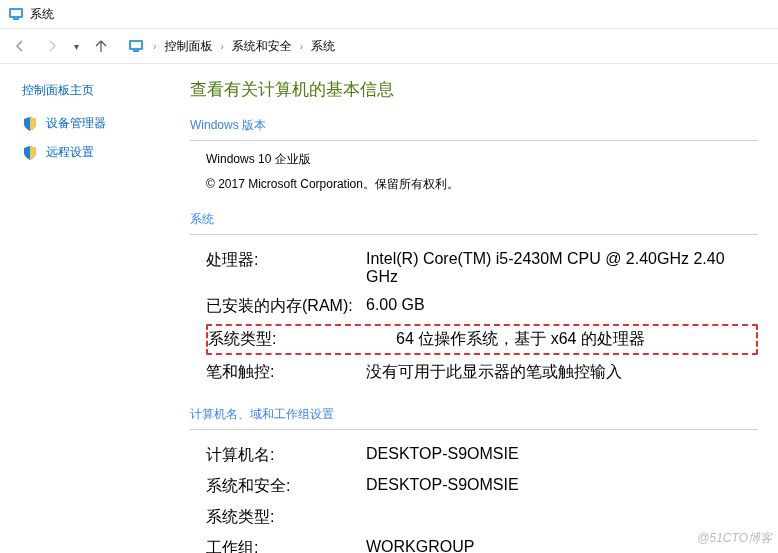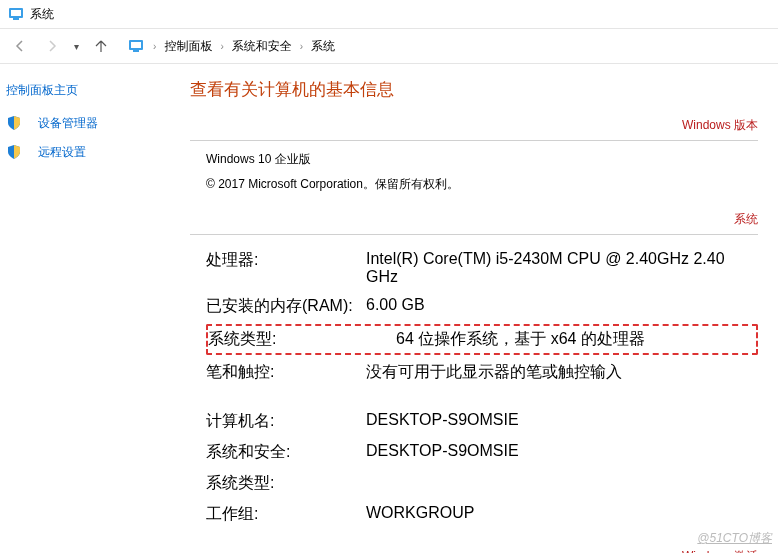--- a/index.html
+++ b/index.html
@@ -13,39 +13,39 @@
 .nav-btn { width: 28px; height: 28px; display: flex; align-items: center; justify-content: center; color: #888; }
 .nav-btn.enabled { color: #333; }
 .dropdown-arrow { color: #555; font-size: 10px; padding: 0 4px; }
 .address-bar { flex: 0 0 auto; display: flex; align-items: center; gap: 8px; margin-left: 8px; }
 .address-icon { width: 18px; height: 18px; display: flex; align-items: center; justify-content: center; }
 .chevron { color: #888; font-size: 10px; }
 .crumb { font-size: 12px; }
 
 .content { display: flex; height: calc(553px - 28px - 36px); }
 
-.sidebar { width: 190px; padding: 18px 12px 0 6px; }
+.sidebar { width: 190px; padding: 18px 12px 0 22px; }
 .sidebar-home { color: #0066cc; font-size: 12px; display: inline-block; margin-bottom: 16px; }
-.sidebar-item { display: flex; align-items: flex-start; gap: 16px; margin-bottom: 12px; }
+.sidebar-item { display: flex; align-items: flex-end; gap: 8px; margin-bottom: 12px; }
 .sidebar-item a { color: #0066cc; font-size: 12px; text-decoration: none; }
 .shield { width: 16px; height: 16px; flex-shrink: 0; }
 
 .main { flex: 1; padding: 14px 20px 0 0; overflow: hidden; }
-.page-title { color: #c2410c; font-size: 17px; font-weight: normal; margin-bottom: 16px; }
+.page-title { color: #4d7c0f; font-size: 17px; font-weight: normal; margin-bottom: 16px; }
 
-.section-header { font-size: 12px; color: #b91c1c; padding-bottom: 6px; border-bottom: 1px solid #d0d0d0; margin-bottom: 10px; text-align: right; }
+.section-header { font-size: 12px; color: #3b82f6; padding-bottom: 6px; border-bottom: 1px solid #d0d0d0; margin-bottom: 10px; }
 .section-body { padding-left: 16px; margin-bottom: 18px; }
 .info-line { font-size: 12px; margin-bottom: 8px; }
 .info-row { display: flex; font-size: 16px; padding: 5px 0; }
 .info-label { width: 160px; flex-shrink: 0; }
 .info-value { flex: 1; }
 
 .highlight-row { border: 2px dashed #d33; border-radius: 2px; padding: 3px 0; margin: 2px 0; gap: 28px; }
 
-.watermark { position: absolute; right: 6px; bottom: 6px; color: #bbb; font-size: 12px; font-style: italic; pointer-events: none; text-decoration: underline; }
+.watermark { position: absolute; right: 6px; bottom: 6px; color: #bbb; font-size: 12px; font-style: italic; pointer-events: none; }
 </style>
 </head>
 <body>
 
 <div class="titlebar">
   <span class="icon">
     <svg viewBox="0 0 16 16" width="16" height="16">
         <rect x="1" y="2" width="14" height="10" rx="1" fill="#3a9fe8"></rect>
         <rect x="3" y="4" width="10" height="6" fill="#fff"></rect>
         <rect x="5" y="12" width="6" height="2" fill="#3a9fe8"></rect>
@@ -134,20 +134,21 @@
       <div class="info-row highlight-row">
         <div class="info-label">系统类型:</div>
         <div class="info-value">64 位操作系统，基于 x64 的处理器</div>
       </div>
       <div class="info-row">
         <div class="info-label">笔和触控:</div>
         <div class="info-value">没有可用于此显示器的笔或触控输入</div>
       </div>
     </div>
 
+    <div class="section-header">计算机名、域和工作组设置</div>
     <div class="section-body">
       <div class="info-row">
         <div class="info-label">计算机名:</div>
         <div class="info-value">DESKTOP-S9OMSIE</div>
       </div>
       <div class="info-row">
         <div class="info-label">系统和安全:</div>
         <div class="info-value">DESKTOP-S9OMSIE</div>
       </div>
       <div class="info-row">

